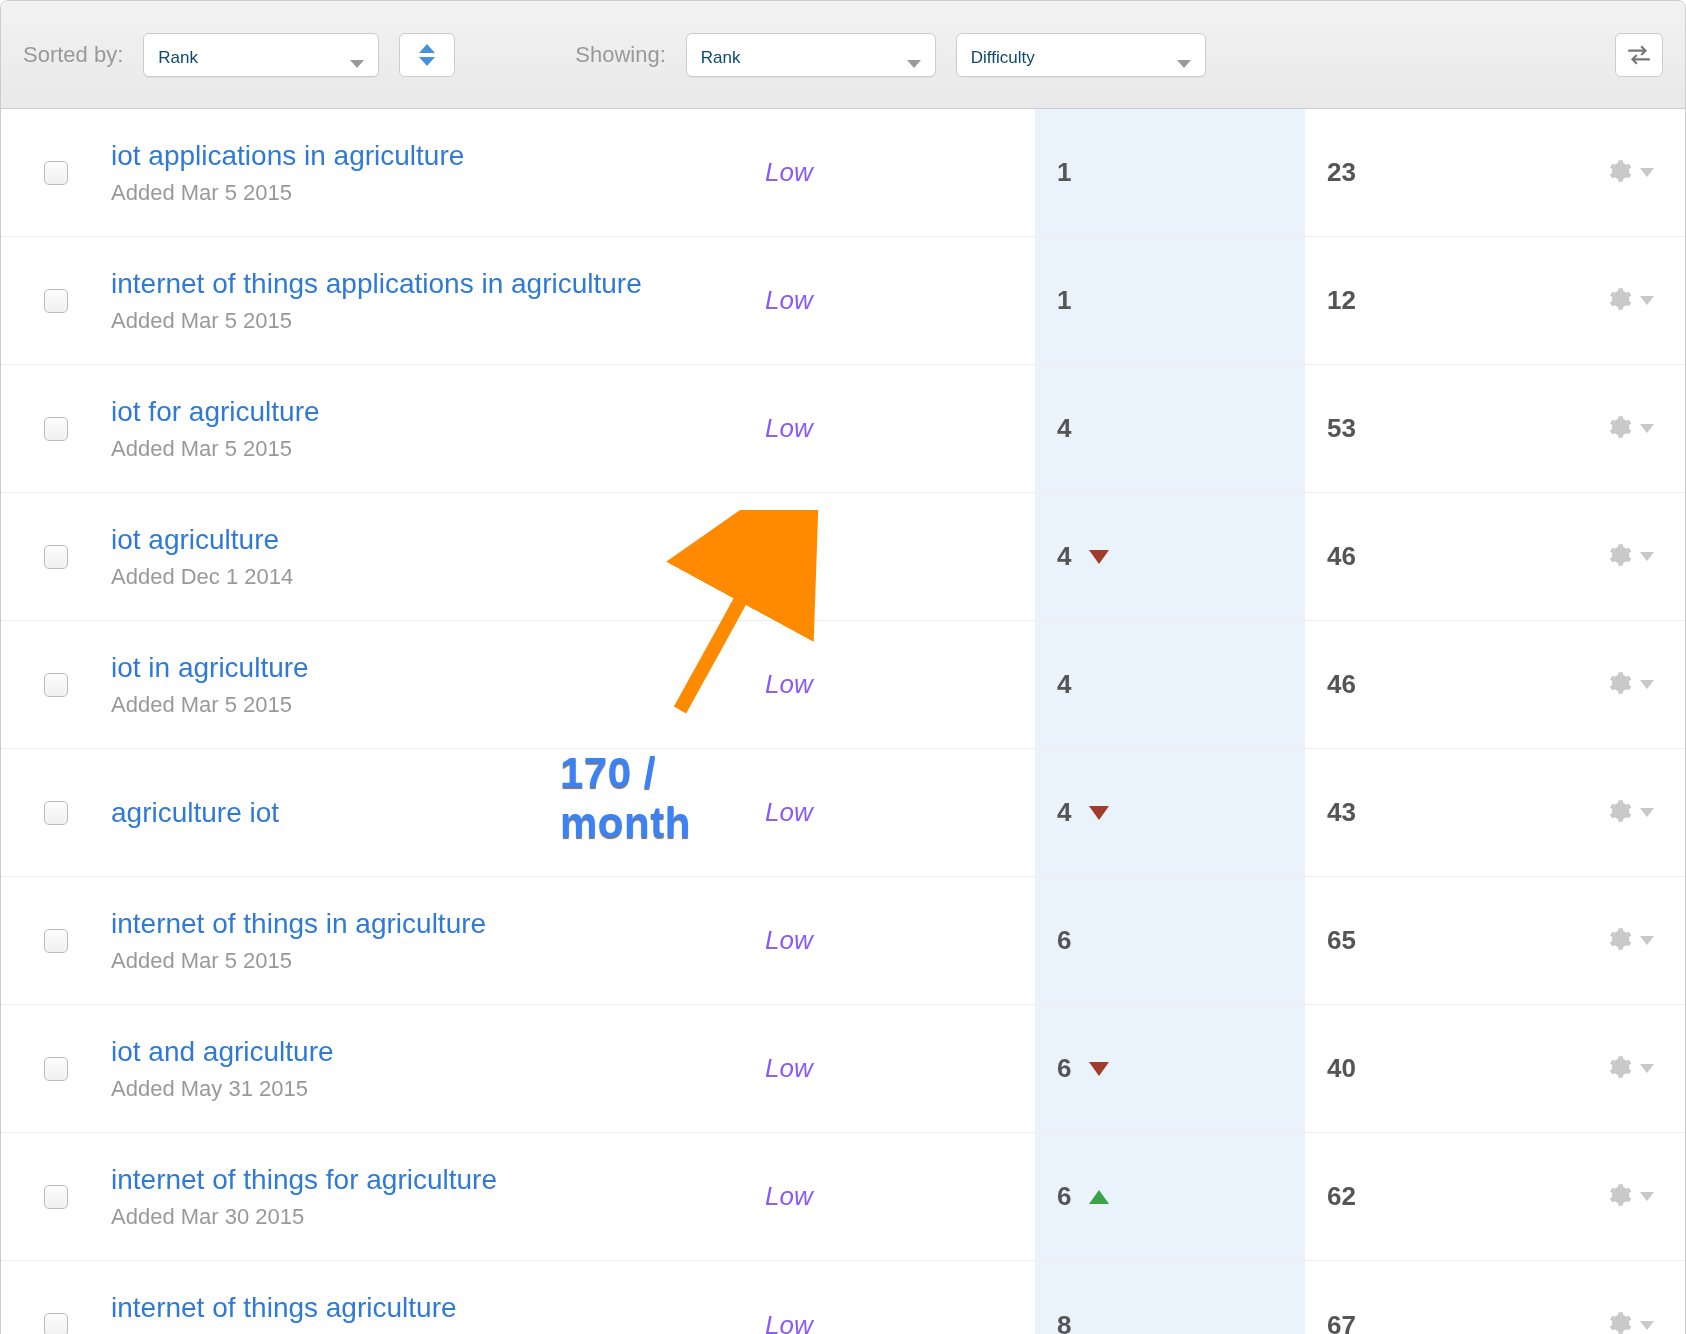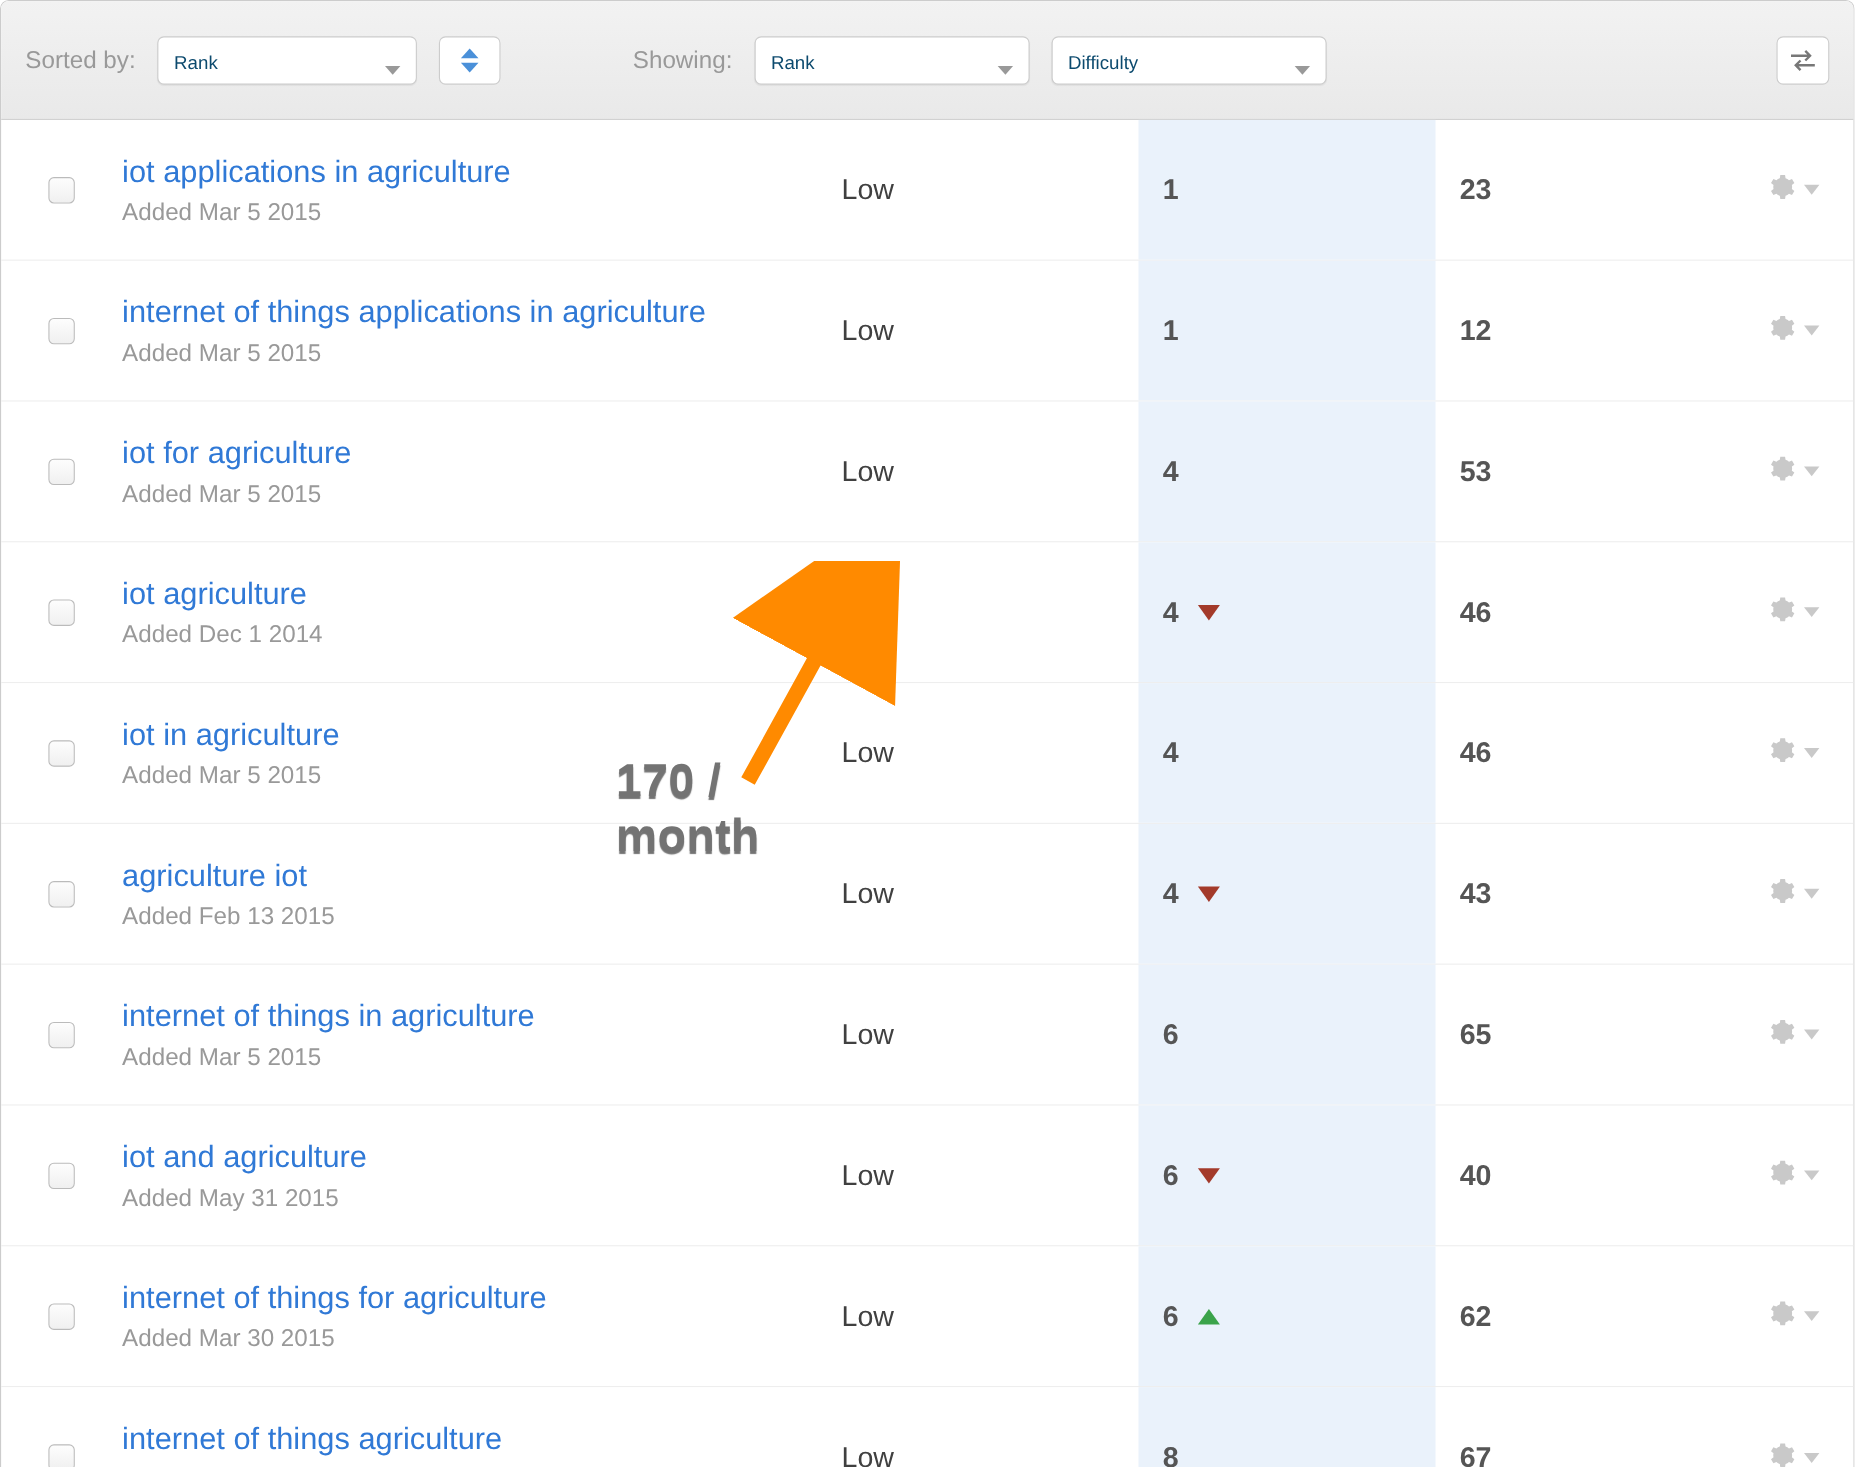--- a/index.html
+++ b/index.html
@@ -117,21 +117,22 @@
     text-decoration: none;
     cursor: pointer;
     display: inline-block;
   }
   .kw-meta {
     color: #999;
     font-size: 22px;
     margin-top: 8px;
   }
   .cell-search {
-    color: #404040;
+    color: #8b5cf6;
+    font-style: italic;
     font-size: 26px;
   }
   .cell-rank {
     background: #eaf2fb;
     height: 100%;
     display: flex;
     align-items: center;
     padding-left: 22px;
     color: #555;
     font-weight: 600;
@@ -168,22 +169,22 @@
   .mini-caret {
     width: 0; height: 0;
     border-left: 7px solid transparent;
     border-right: 7px solid transparent;
     border-top: 9px solid #c9c9c9;
   }
 
   .annotation {
     position: absolute;
     left: 560px;
-    top: 685px;
-    color: #737373;
+    top: 748px;
+    color: #3b82f6;
     font-size: 42px;
     font-weight: 800;
     line-height: 1.2;
     text-shadow: 0 2px 1px rgba(0,0,0,0.55);
     letter-spacing: 0.5px;
     pointer-events: none;
   }
   .arrow-svg {
     position: absolute;
     left: 640px;
@@ -309,21 +310,21 @@
           <span class="gear"><svg viewBox="0 0 24 24">
               <path d="M12 8a4 4 0 100 8 4 4 0 000-8zm9.4 4a7.5 7.5 0 00-.2-1.7l2.1-1.6-2-3.4-2.5 1a7.6 7.6 0 00-2.9-1.7L15.5 2h-4l-.4 2.6a7.6 7.6 0 00-2.9 1.7l-2.5-1-2 3.4 2.1 1.6A7.5 7.5 0 005.6 12c0 .6.1 1.1.2 1.7l-2.1 1.6 2 3.4 2.5-1a7.6 7.6 0 002.9 1.7l.4 2.6h4l.4-2.6a7.6 7.6 0 002.9-1.7l2.5 1 2-3.4-2.1-1.6c.1-.6.2-1.1.2-1.7z"></path>
             </svg></span>
           <span class="mini-caret"></span>
         </div>
       </div>
       <div class="row">
         <div class="cell-check">
           <div class="chk"></div>
         </div>
-        <div class="cell-kw"><a class="kw-link">agriculture iot</a><div class="kw-meta">Added Feb 13 2015</div></div>
+        <div class="cell-kw"><a class="kw-link">agriculture iot</a></div>
         <div class="cell-search">Low</div>
         <div class="cell-rank">
           <span>4</span>
           <span class="rank-tri-down"></span>
         </div>
         <div class="cell-diff">43</div>
         <div class="cell-actions">
           <span class="gear"><svg viewBox="0 0 24 24">
               <path d="M12 8a4 4 0 100 8 4 4 0 000-8zm9.4 4a7.5 7.5 0 00-.2-1.7l2.1-1.6-2-3.4-2.5 1a7.6 7.6 0 00-2.9-1.7L15.5 2h-4l-.4 2.6a7.6 7.6 0 00-2.9 1.7l-2.5-1-2 3.4 2.1 1.6A7.5 7.5 0 005.6 12c0 .6.1 1.1.2 1.7l-2.1 1.6 2 3.4 2.5-1a7.6 7.6 0 002.9 1.7l.4 2.6h4l.4-2.6a7.6 7.6 0 002.9-1.7l2.5 1 2-3.4-2.1-1.6c.1-.6.2-1.1.2-1.7z"></path>
             </svg></span>

